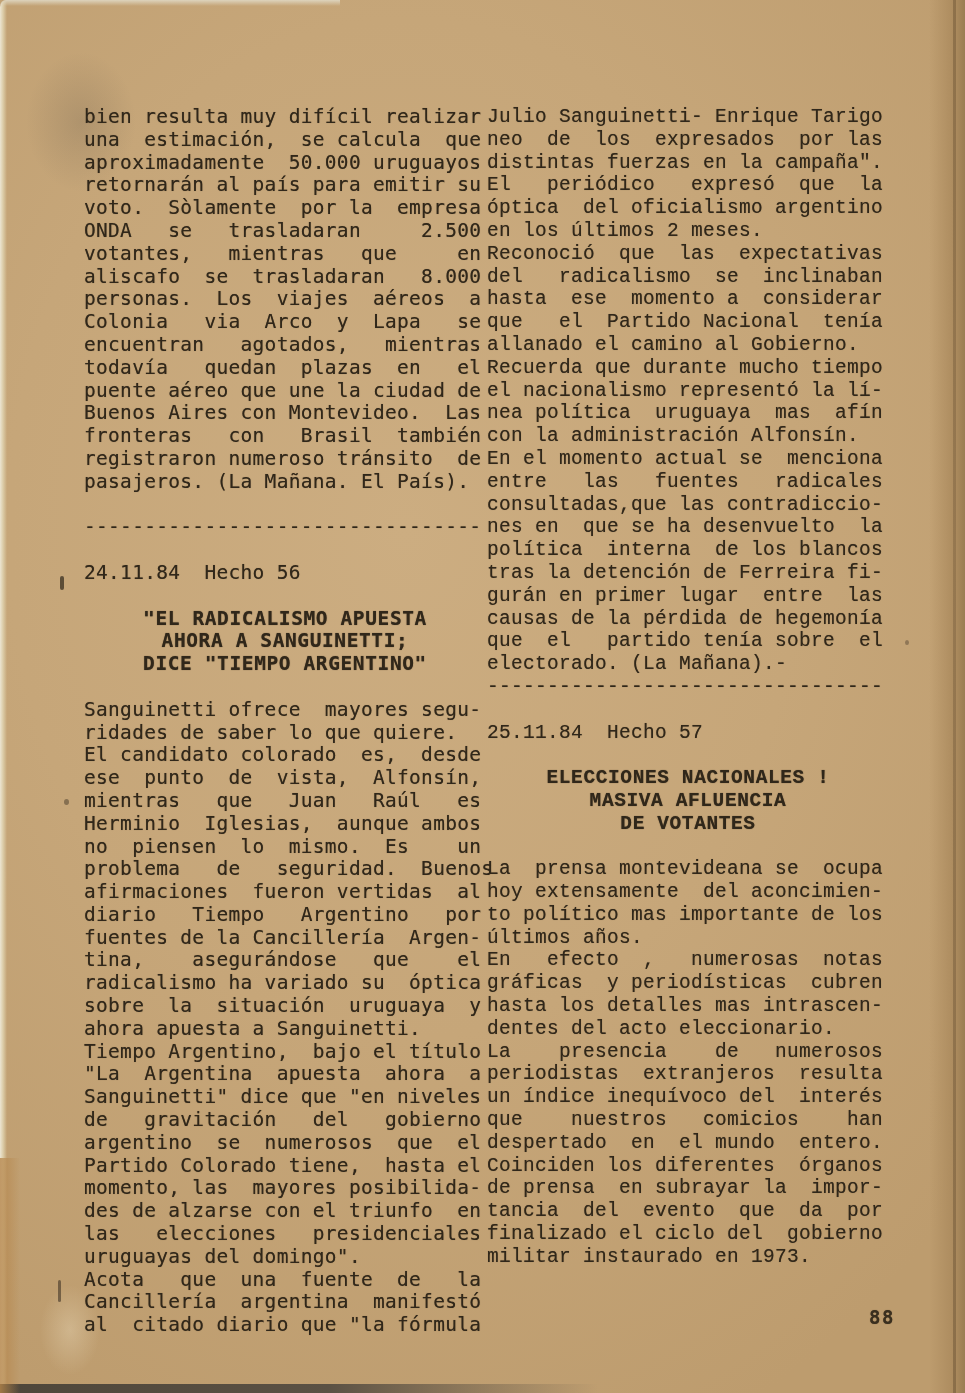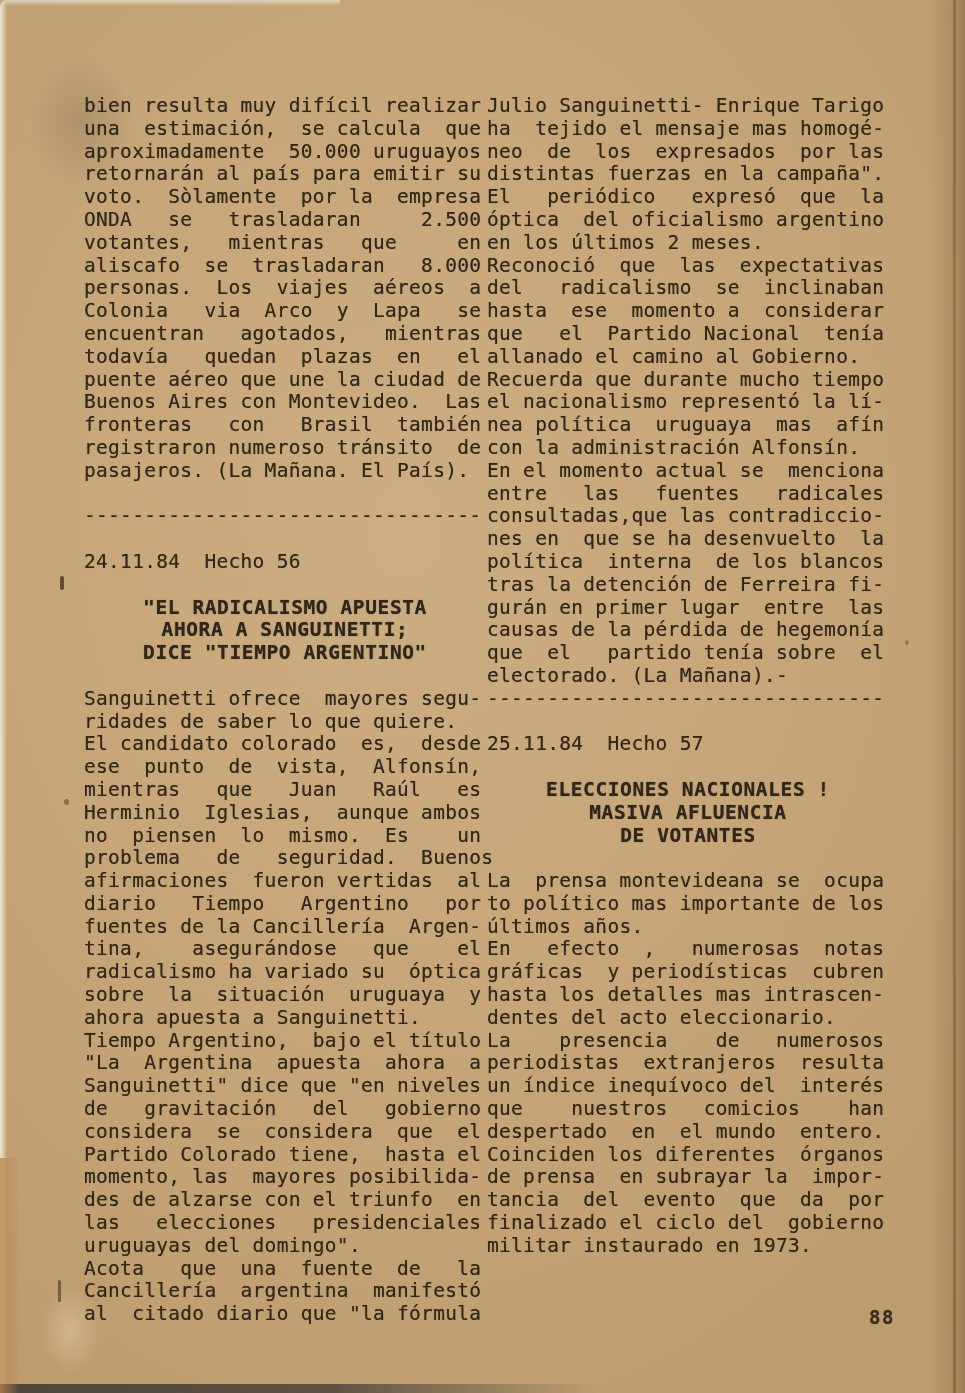--- a/index.html
+++ b/index.html
@@ -52,25 +52,25 @@
     position:absolute;left:40px;bottom:18px;width:60px;height:90px;border-radius:50%;
     background:radial-gradient(closest-side,rgba(232,216,184,.40),rgba(232,216,184,0));
   }
   .speck{position:absolute;background:rgba(36,29,20,.65);}
   .speck-1{left:60px;top:576px;width:4px;height:14px;border-radius:2px;}
   .speck-2{left:58px;top:1280px;width:3px;height:22px;border-radius:2px;opacity:.75;}
   .speck-3{left:64px;top:799px;width:5px;height:6px;border-radius:50%;opacity:.6;}
   .speck-4{left:905px;top:640px;width:4px;height:5px;border-radius:50%;opacity:.5;}
   
   .col{
-    position:absolute;top:95px;width:402px;
+    position:absolute;top:106px;width:402px;
     font-size:19.5px;letter-spacing:.3px;
   }
   .col-left{left:84px;}
-  .col-right{left:487px;}
+  .col-right{left:487px;font-family:Liberation Mono, monospace;}
   .line{
     white-space:pre;height:22.8px;line-height:22.8px;
     text-shadow:0 0 .7px rgba(43,32,16,.55);
   }
   .line.h{
     font-weight:bold;text-align:center;letter-spacing:.6px;
     text-shadow:0 0 1px rgba(30,22,10,.65);
   }
   .pageno{
     position:absolute;left:869px;top:1306px;
@@ -124,33 +124,32 @@
       <div class="line b">diario   Tiempo   Argentino   por</div>
       <div class="line b">fuentes de la Cancillería  Argen-</div>
       <div class="line b">tina,    asegurándose   que    el</div>
       <div class="line b">radicalismo ha variado su  óptica</div>
       <div class="line b">sobre  la  situación  uruguaya  y</div>
       <div class="line b">ahora apuesta a Sanguinetti.</div>
       <div class="line b">Tiempo Argentino,  bajo el título</div>
       <div class="line b">"La  Argentina  apuesta  ahora  a</div>
       <div class="line b">Sanguinetti" dice que "en niveles</div>
       <div class="line b">de   gravitación   del   gobierno</div>
-      <div class="line b">considera  se  considera  que  el</div>
+      <div class="line b">argentino  se  numerosos  que  el</div>
       <div class="line b">Partido Colorado tiene,  hasta el</div>
       <div class="line b">momento, las  mayores posibilida-</div>
       <div class="line b">des de alzarse con el triunfo  en</div>
       <div class="line b">las   elecciones   presidenciales</div>
       <div class="line b">uruguayas del domingo".</div>
       <div class="line b">Acota   que  una  fuente  de   la</div>
       <div class="line b">Cancillería  argentina  manifestó</div>
       <div class="line b">al  citado diario que "la fórmula</div>
     </div>
   <div class="col col-right">
       <div class="line b">Julio Sanguinetti- Enrique Tarigo</div>
-      <div class="line b">ha  tejido el mensaje mas homogé-</div>
       <div class="line b">neo  de  los  expresados  por las</div>
       <div class="line b">distintas fuerzas en la campaña".</div>
       <div class="line b">El   periódico   expresó  que  la</div>
       <div class="line b">óptica  del oficialismo argentino</div>
       <div class="line b">en los últimos 2 meses.</div>
       <div class="line b">Reconoció  que  las  expectativas</div>
       <div class="line b">del   radicalismo  se  inclinaban</div>
       <div class="line b">hasta  ese  momento a  considerar</div>
       <div class="line b">que   el  Partido Nacional  tenía</div>
       <div class="line b">allanado el camino al Gobierno.</div>
@@ -170,20 +169,21 @@
       <div class="line b">electorado. (La Mañana).-</div>
       <div class="line b">---------------------------------</div>
       <div class="line g">&nbsp;</div>
       <div class="line b">25.11.84  Hecho 57</div>
       <div class="line g">&nbsp;</div>
       <div class="line h">ELECCIONES NACIONALES !</div>
       <div class="line h">MASIVA AFLUENCIA</div>
       <div class="line h">DE VOTANTES</div>
       <div class="line g">&nbsp;</div>
       <div class="line b">La  prensa montevideana se  ocupa</div>
+      <div class="line b">hoy extensamente  del aconcimien-</div>
       <div class="line b">to político mas importante de los</div>
       <div class="line b">últimos años.</div>
       <div class="line b">En   efecto  ,   numerosas  notas</div>
       <div class="line b">gráficas  y periodísticas  cubren</div>
       <div class="line b">hasta los detalles mas intrascen-</div>
       <div class="line b">dentes del acto eleccionario.</div>
       <div class="line b">La    presencia    de   numerosos</div>
       <div class="line b">periodistas  extranjeros  resulta</div>
       <div class="line b">un índice inequívoco del  interés</div>
       <div class="line b">que    nuestros   comicios    han</div>

